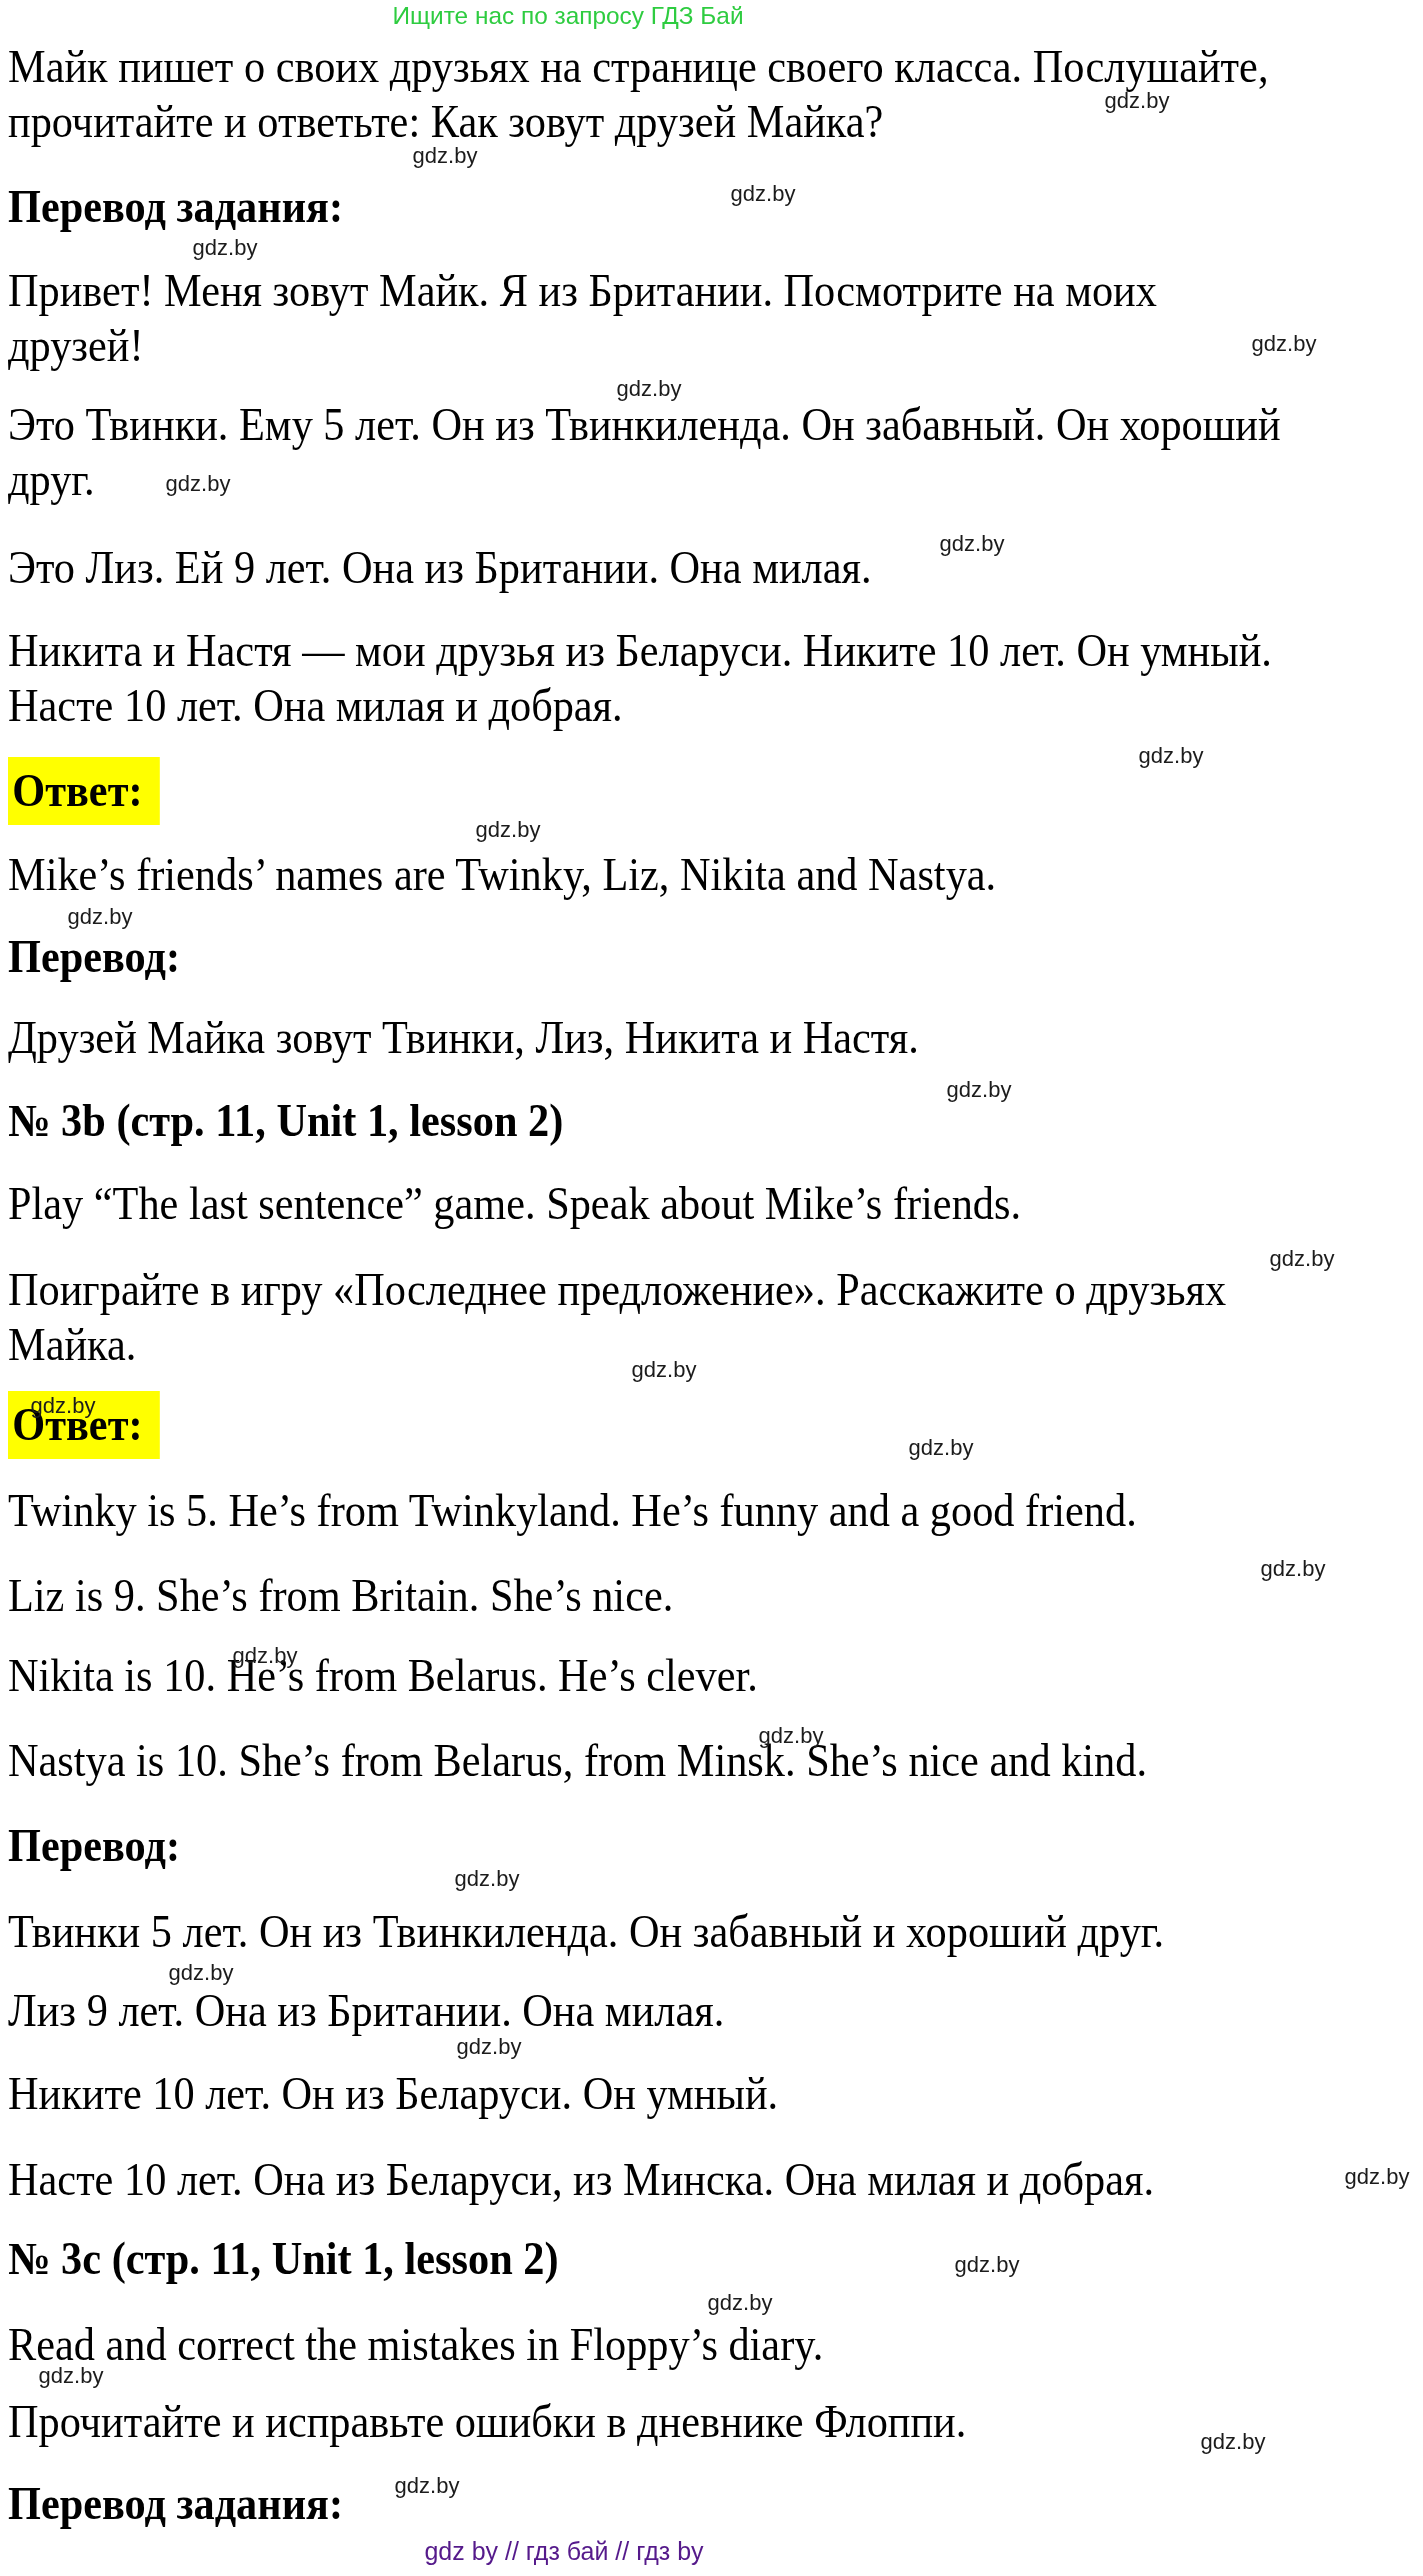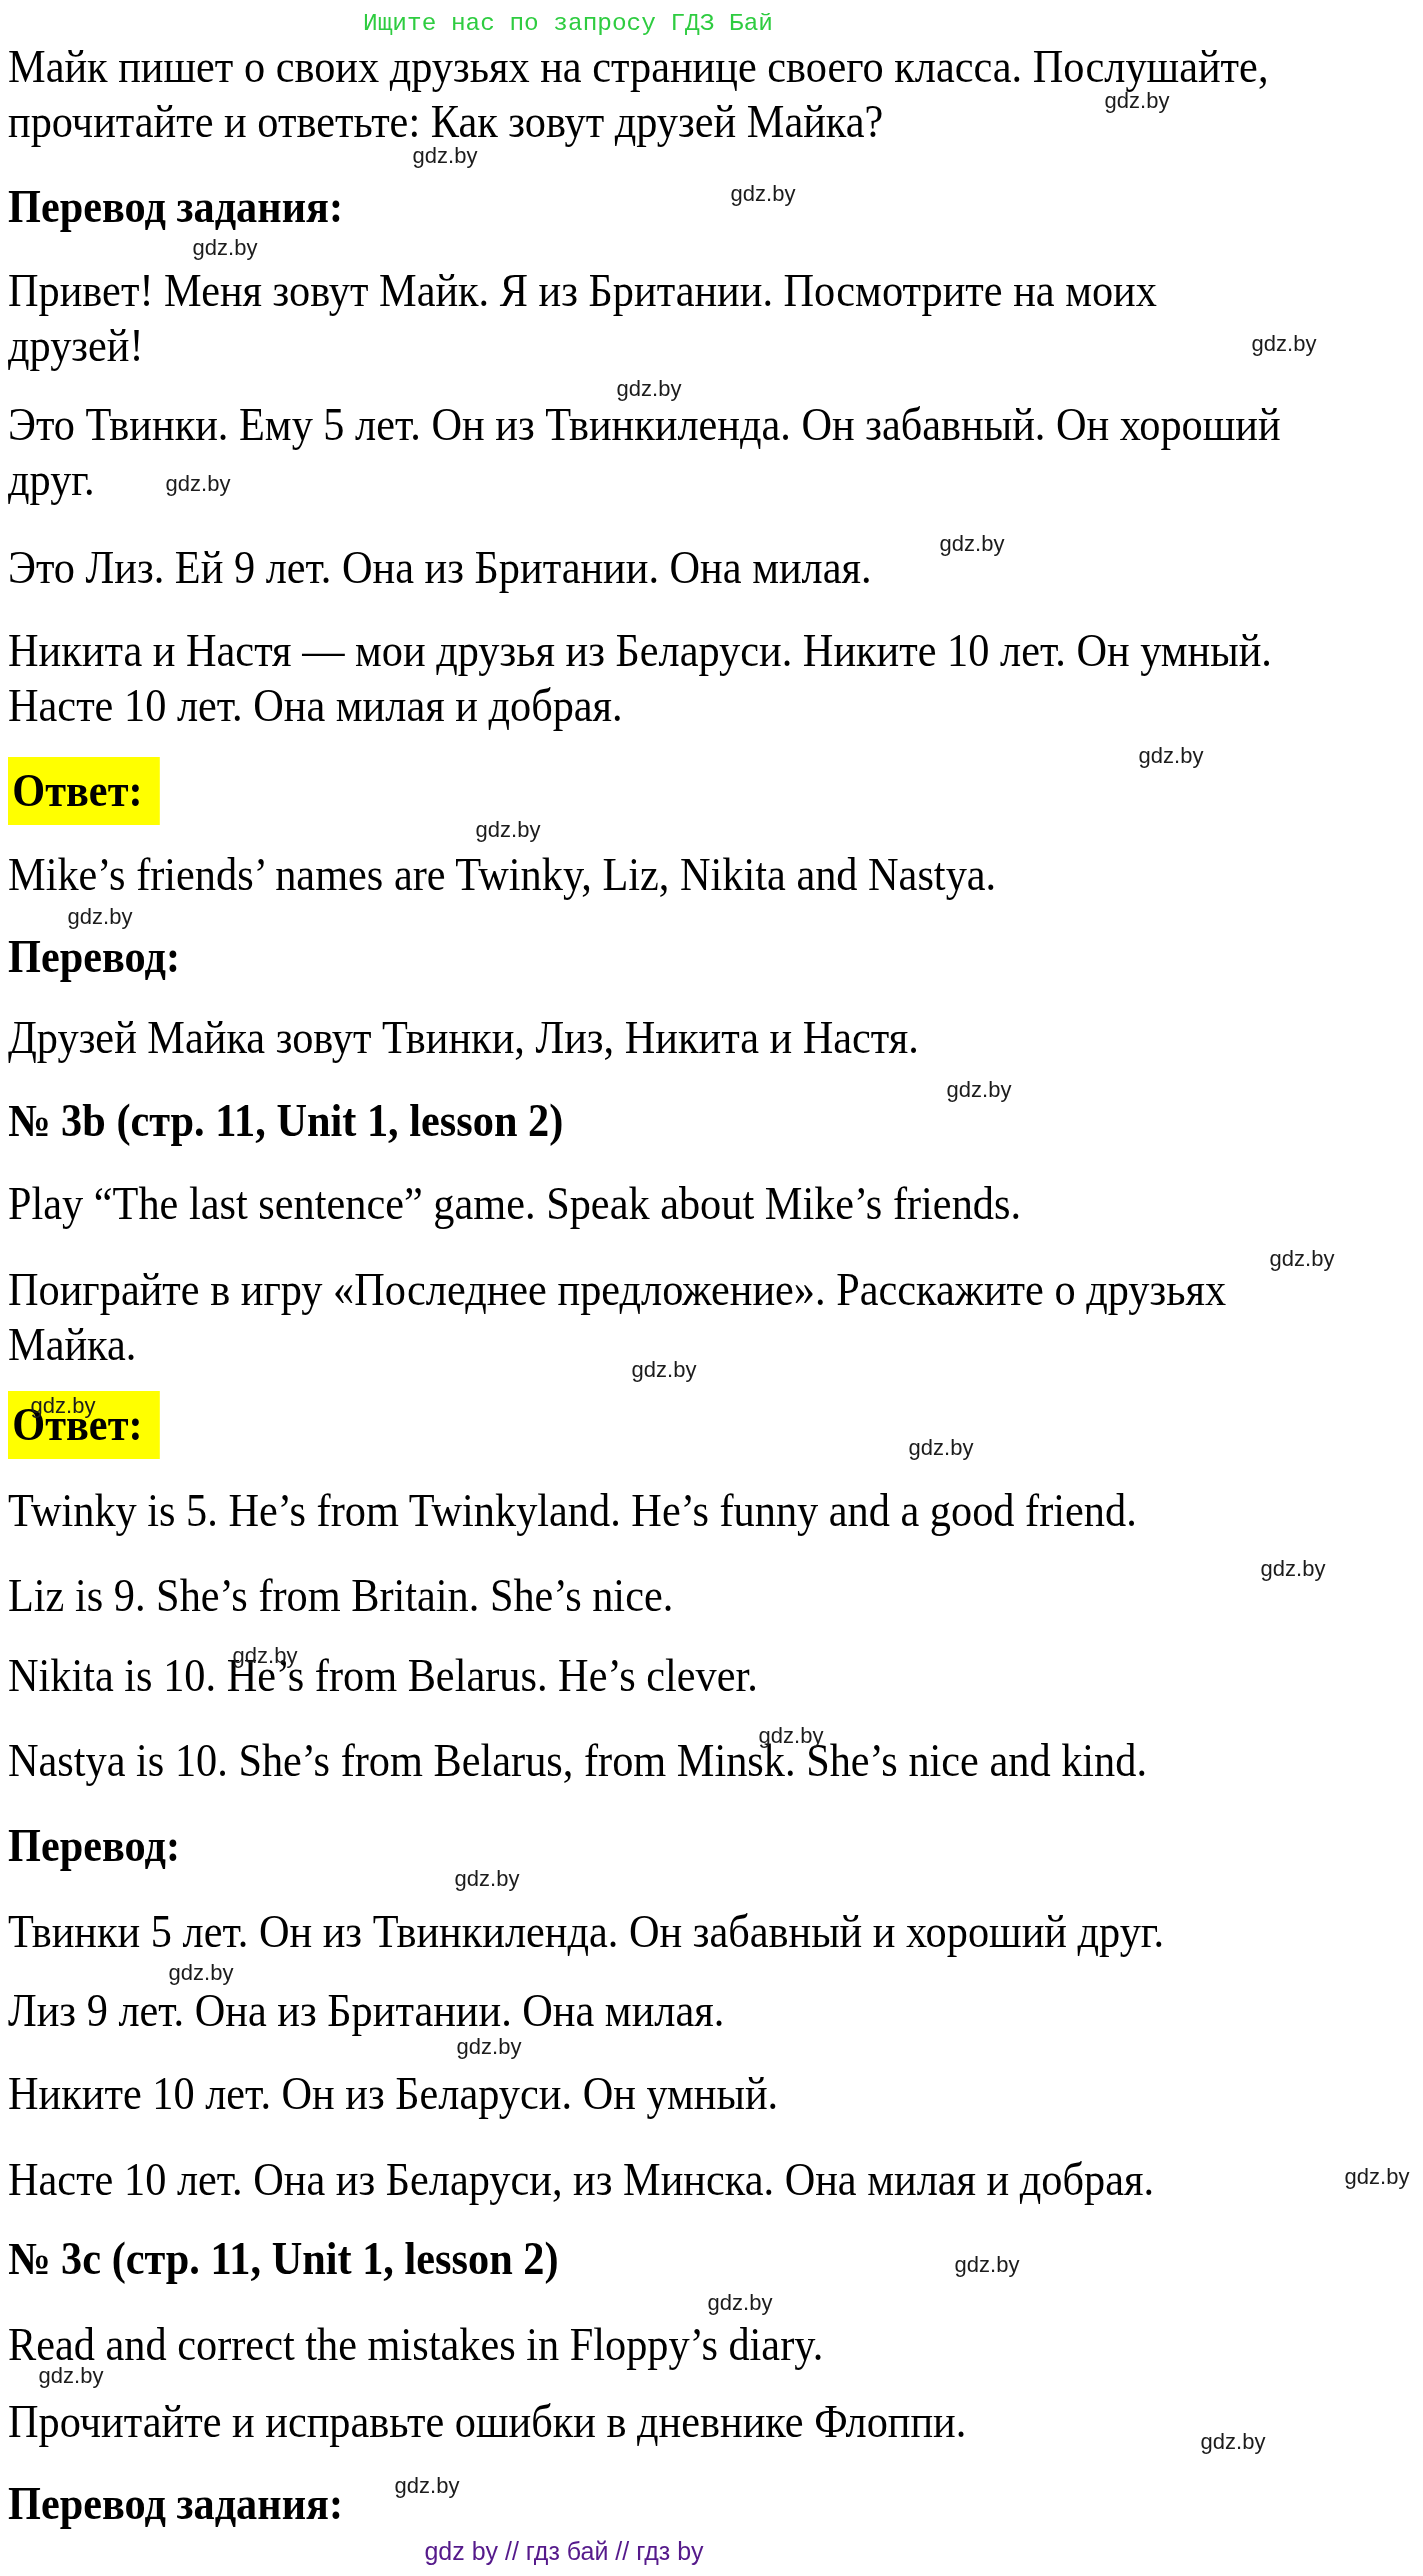--- a/index.html
+++ b/index.html
@@ -1,19 +1,19 @@
 <!DOCTYPE html>
 <html style="font-size:12.6px"><head>
 <meta charset="utf-8">
 <style>
   html,body{margin:0;padding:0;background:#ffffff;}
   .page{position:relative;width:1424px;height:2576px;background:#ffffff;overflow:hidden;
         font-family:"Liberation Serif",serif;color:#000;}
   .promo{position:absolute;top:1.6px;left:0;width:1136px;text-align:center;
-         font-family:Liberation Mono, monospace;font-size:24.4px;line-height:28px;color:#2ecc40;margin-top:8px;}
+         font-family:Liberation Sans, sans-serif;font-size:24.4px;line-height:28px;color:#2ecc40;}
   .blk{position:absolute;left:7.9px;width:1549px;margin:0;
        font-size:46px;line-height:55px;white-space:pre-line;
        transform:scaleX(0.92);transform-origin:0 0;}
   .bold{font-weight:bold;}
   .hl{background:#ffff00;color:#000;padding:7.9px 19px 9.4px 4.7px;}
   .wm{position:absolute;transform:translate(-50%,-50%);
       font-family:"Liberation Sans",sans-serif;font-size:22px;color:#1c1c1c;white-space:nowrap;}
   .footer{position:absolute;top:2537px;left:0;width:1128px;text-align:center;
           font-family:"Liberation Sans",sans-serif;font-size:25px;color:#551a8b;}
 </style>

